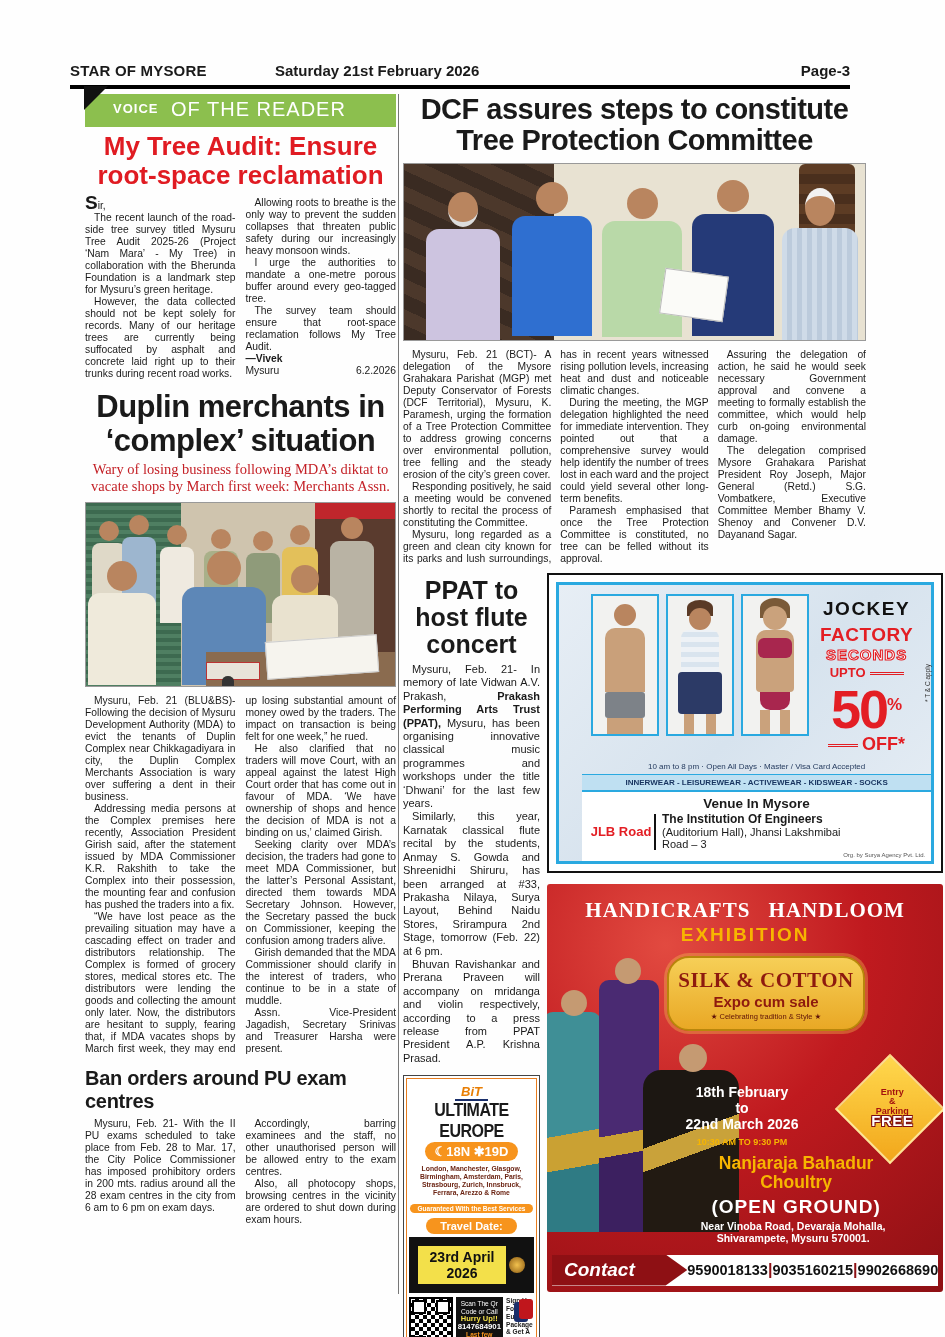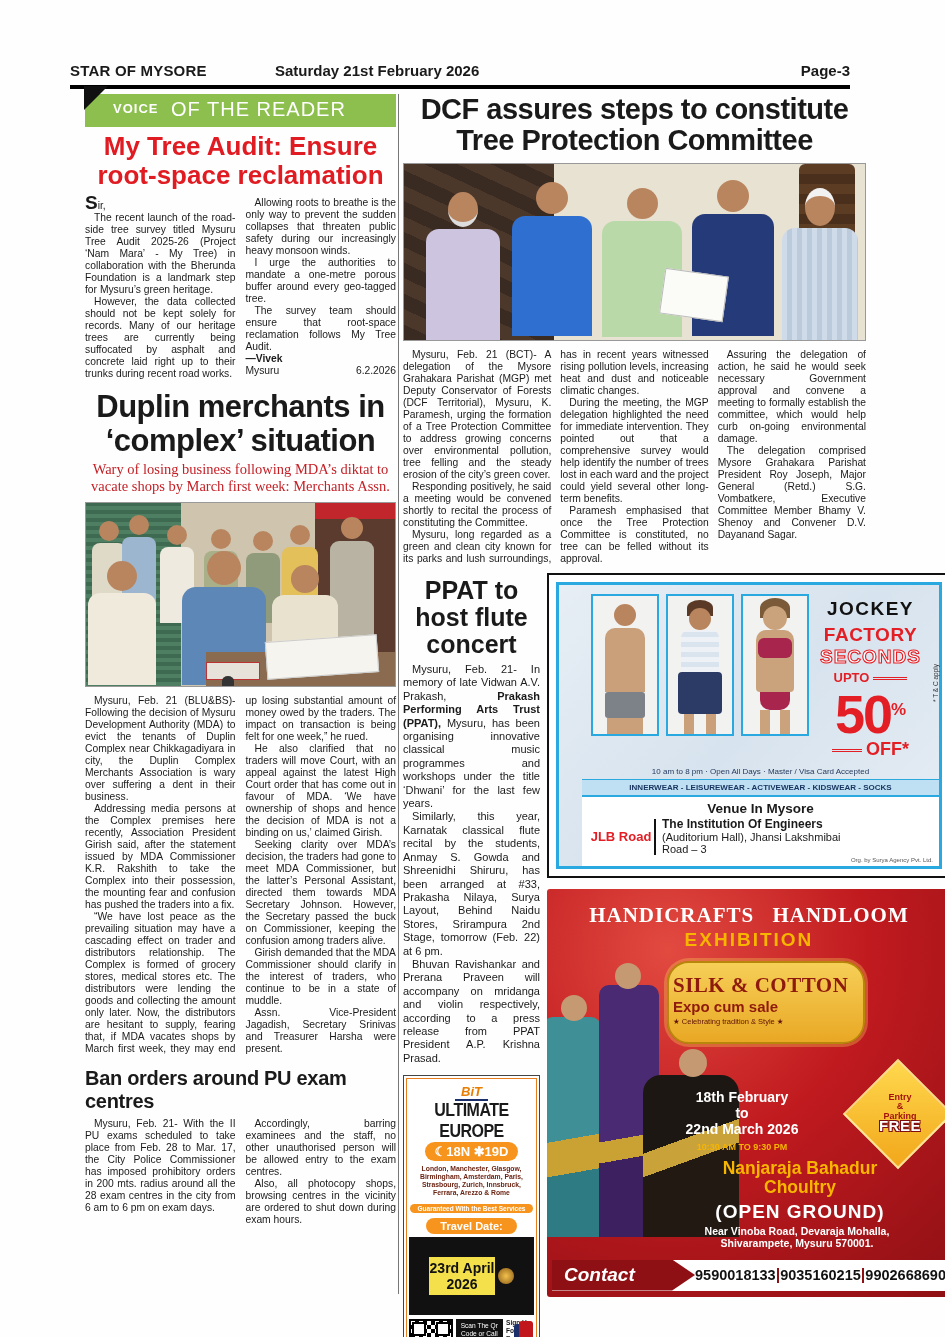--- a/index.html
+++ b/index.html
@@ -46,21 +46,21 @@
   .abs{position:absolute;}
   .hd{border-radius:50%;background:#b9855f;}
   
   .jockey-box{border:2px solid #111;padding:7px;background:#fff;}
   .jockey-panel{border:3px solid #2AA9E0;background:linear-gradient(135deg,#e7eef5 0%,#d7e3ee 50%,#e7eef5 100%);padding-left:23px;}
   .models{display:flex;padding:9px 6px 4px 9px;}
   .model{width:64px;height:138px;border:2px solid #2AA9E0;background:#f2f2f0;margin-right:7px;position:relative;overflow:hidden;}
   .jk-right{flex:1;padding:2px 12px 0 4px;position:relative;text-align:center;}
   .jk-brand{font-size:19px;font-weight:bold;letter-spacing:1.5px;color:#111;margin-top:2px;}
   .jk-factory{color:#e31e24;font-weight:bold;font-size:19px;letter-spacing:.5px;margin-top:4px;}
-  .jk-seconds{font-size:19px;font-weight:bold;letter-spacing:1px;color:#fff;-webkit-text-stroke:1.1px #e31e24;}
+  .jk-seconds{font-size:15px;font-weight:bold;letter-spacing:1px;color:#fff;-webkit-text-stroke:1.1px #e31e24;}
   .jk-upto{color:#e31e24;font-weight:bold;font-size:13px;margin-top:2px;}
   .jk-upto .ln{display:inline-block;width:34px;border-top:3px double #e31e24;vertical-align:middle;margin-left:4px;}
   .jk-fifty{color:#e31e24;font-weight:bold;font-size:54px;line-height:50px;letter-spacing:-2px;}
   .jk-fifty .pct{font-size:17px;letter-spacing:0;vertical-align:18px;}
   .jk-off{color:#e31e24;font-weight:bold;font-size:18px;}
   .jk-off .ln{display:inline-block;width:30px;border-top:3px double #e31e24;vertical-align:middle;margin-right:4px;}
   .jk-tnc{position:absolute;right:-6px;top:70px;writing-mode:vertical-rl;transform:rotate(180deg);font-size:6.5px;color:#333;}
   .jk-hours{font-size:8px;color:#243a5e;text-align:center;padding:3px 0;}
   .jk-cats{font-size:8px;font-weight:bold;color:#17335f;text-align:center;background:#bfe0f2;border-top:1px solid #2AA9E0;padding:3px 0;}
   .jk-venue{background:#fff;border-top:2px solid #2AA9E0;padding:4px 6px 3px;}
@@ -69,21 +69,21 @@
   .jk-loc{color:#e31e24;font-weight:bold;font-size:13px;width:66px;text-align:center;}
   .jk-div{width:2px;height:36px;background:#111;margin-right:6px;}
   .jk-inst{font-size:11px;line-height:12.5px;}
   .jk-org{font-size:6px;color:#555;text-align:right;margin-top:1px;}
   
   .handloom{position:relative;margin-top:11px;height:408px;overflow:hidden;border-radius:3px;
      background:radial-gradient(circle at 30% 15%,#e24a40 0%,#c01a1f 45%,#8e1014 100%);}
   .hl-t1{position:absolute;top:14px;left:0;right:0;text-align:center;color:#fff;font-family:"Liberation Serif",serif;
      font-weight:bold;font-size:21px;letter-spacing:1px;word-spacing:12px;}
   .hl-t2{position:absolute;top:40px;left:0;right:0;text-align:center;color:#f7b500;font-weight:bold;font-size:19px;letter-spacing:2px;}
-  .hl-badge{position:absolute;top:72px;left:120px;width:186px;padding:10px 4px 16px;
+  .hl-badge{position:absolute;top:72px;left:120px;width:186px;text-align:center;padding:10px 4px 8px;
      background:linear-gradient(#f6cf57,#e9a825);border:2px solid #b8860b;border-radius:22px;box-shadow:0 0 0 3px #f6cf5755;}
   .hl-b1{color:#8e1a0e;font-weight:bold;font-size:21px;font-family:"Liberation Serif",serif;letter-spacing:.5px;}
   .hl-b2{color:#8e1a0e;font-weight:bold;font-size:15px;}
   .hl-b3{color:#5e1208;font-size:7.5px;margin-top:2px;}
   .hl-dates{position:absolute;top:200px;left:120px;width:150px;text-align:center;color:#fff;font-weight:bold;font-size:14px;line-height:16px;}
   .hl-time{color:#f7b500;font-size:9px;margin-top:2px;}
   .diamond{position:absolute;top:186px;right:14px;width:74px;height:74px;transform:rotate(45deg);
      background:linear-gradient(135deg,#ffd84d,#f2a71b);border:2px solid #fff7;}
   .diamond-in{position:absolute;top:186px;right:14px;width:74px;height:74px;display:flex;flex-direction:column;
      align-items:center;justify-content:center;color:#a3120e;font-weight:bold;font-size:9px;line-height:9.5px;text-align:center;}
@@ -99,21 +99,21 @@
   .sari{position:absolute;border-radius:10px 10px 0 0;}
   
   .bit{margin-top:10px;border:1px solid #444;background:#fff;padding:2px;}
   .bit-in{border:1px solid #e87d1e;padding:3px 2px;text-align:center;}
   .bit-logo{font-weight:bold;font-style:italic;font-size:13px;color:#e87e04;border-bottom:2px solid #1a2f6b;display:inline-block;padding:0 6px;}
   .bit-title{font-weight:bold;font-size:16px;letter-spacing:-.5px;transform:scaleY(1.15);margin-top:2px;}
   .bit-pill{display:inline-block;background:#f7941d;color:#fff;font-weight:bold;font-size:13px;border-radius:12px;padding:2px 10px;margin-top:3px;}
   .bit-cities{font-size:6.8px;font-weight:bold;color:#6b2413;line-height:8px;margin-top:4px;}
   .bit-ribbon{display:inline-block;background:#f7941d;color:#fff;font-weight:bold;font-size:6.5px;border-radius:8px;padding:1px 8px;margin-top:4px;}
   .bit-travel{display:inline-block;background:#f7941d;color:#fff;font-weight:bold;font-size:11px;border-radius:10px;padding:2px 14px;margin-top:3px;}
-  .bit-datebar{background:#111;padding:20px;margin-top:3px;display:flex;align-items:center;}
+  .bit-datebar{background:#111;padding:9px;margin-top:3px;display:flex;align-items:center;}
   .bit-date{flex:1;background:#f3e04a;color:#111;font-weight:bold;font-size:14px;padding:3px 0;}
   .bit-emblem{width:16px;height:16px;border-radius:50%;background:radial-gradient(#f2c14e,#8a5a13);margin-left:3px;}
   .bit-row{display:flex;margin-top:4px;}
   .qr{width:52px;height:52px;background:repeating-conic-gradient(#000 0 90deg,#fff 0 180deg);background-size:8px 8px;border:2px solid #000;position:relative;}
   .qr i{position:absolute;width:10px;height:10px;border:2px solid #000;background:#fff;}
   .bit-mid{width:46px;background:#111;color:#fff;font-size:6.6px;line-height:7.6px;padding:3px 2px;margin:0 3px;}
   .bit-mid .hu{color:#f3e04a;font-weight:bold;font-size:7.5px;}
   .bit-mid .ph{font-weight:bold;font-size:7.8px;}
   .bit-mid .st{color:#f7941d;font-weight:bold;}
   .bit-offer{flex:1;font-size:6.6px;font-weight:bold;line-height:7.8px;text-align:left;position:relative;}

